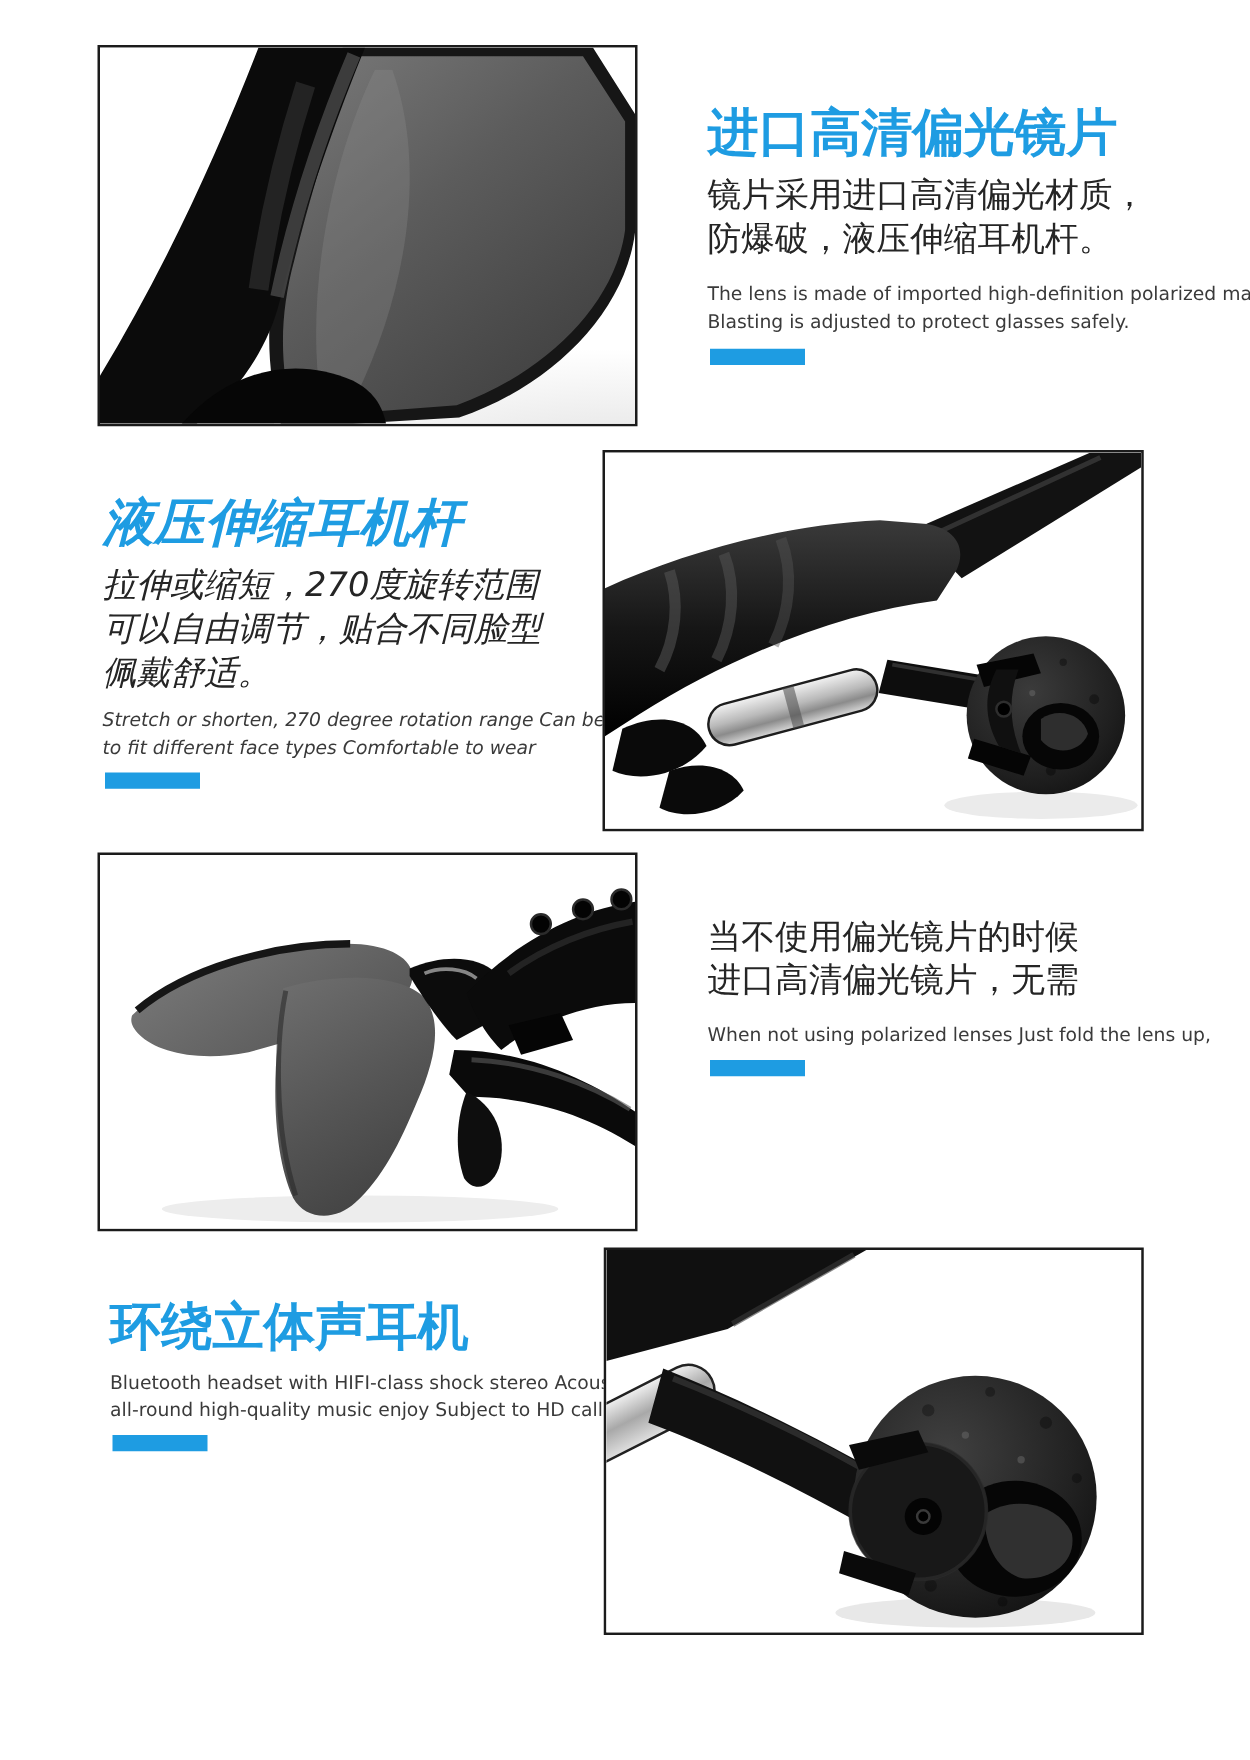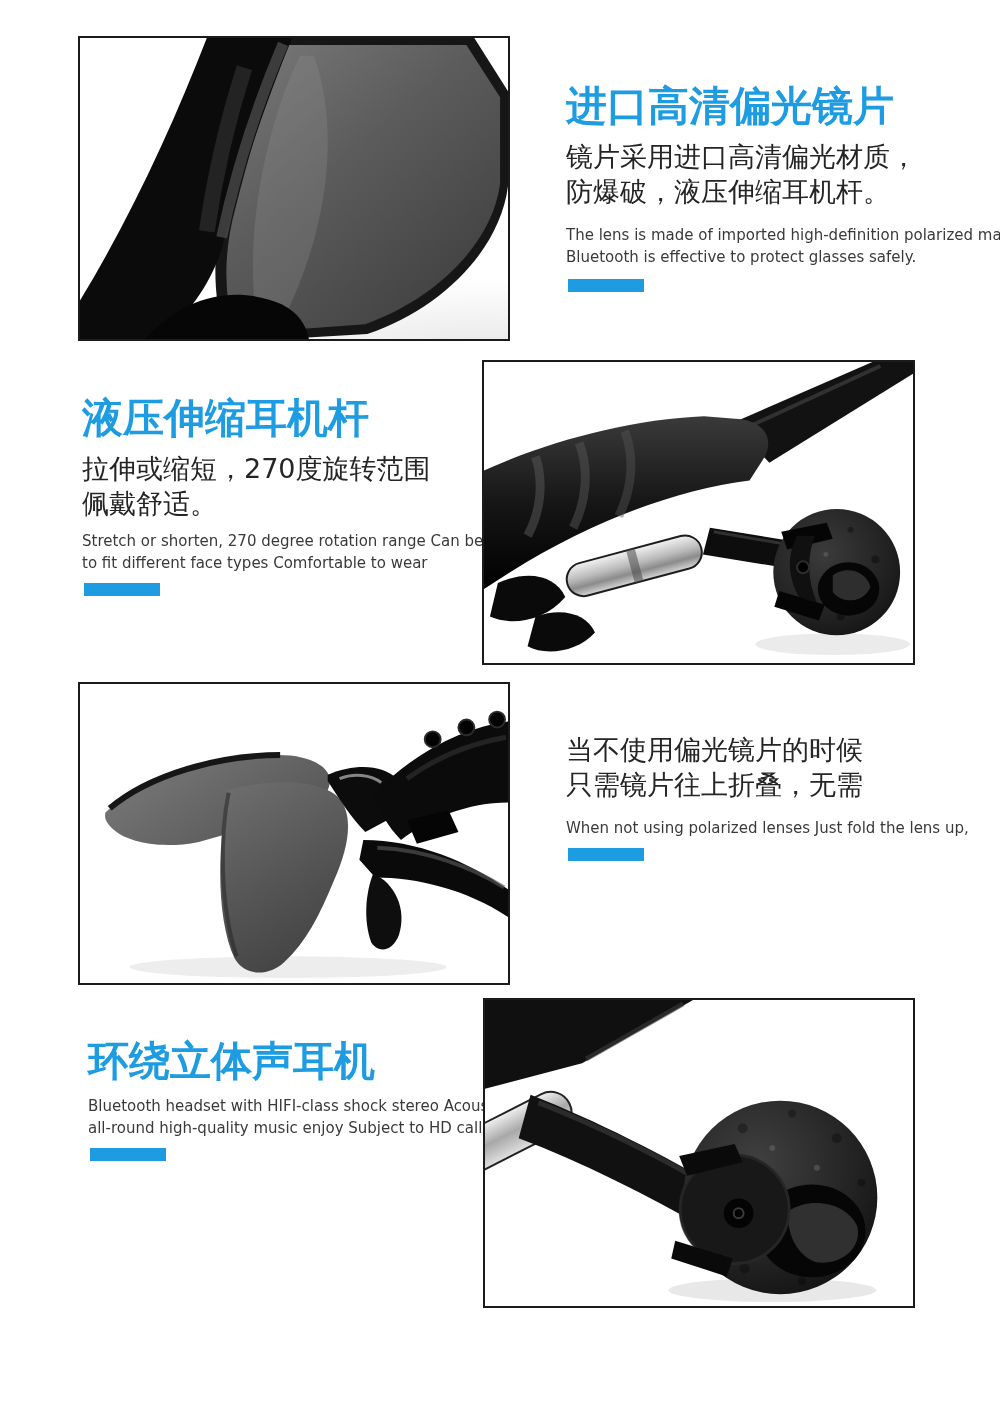--- a/index.html
+++ b/index.html
@@ -60,29 +60,30 @@
   </div>
 
   <div class="feature-text" style="left:566px;top:82px;width:420px;">
     <div class="feature-heading">进口高清偏光镜片</div>
     <div class="feature-body">
       <div class="body-line">镜片采用进口高清偏光材质，</div>
       <div class="body-line">防爆破，液压伸缩耳机杆。</div>
     </div>
     <div class="feature-caption">
       <div class="caption-line">The lens is made of imported high-definition polarized material.</div>
-      <div class="caption-line">Bluetooth is effective to protect glasses safely.</div>
+      <div class="caption-line">Blasting is adjusted to protect glasses safely.</div>
     </div>
     <div class="accent-bar"></div>
   </div>
 
-  <div class="feature-text" style="left:82px;top:394px;width:430px;">
+  <div class="feature-text" style="left:82px;top:394px;width:430px;font-style:italic;">
     <div class="feature-heading">液压伸缩耳机杆</div>
     <div class="feature-body">
       <div class="body-line">拉伸或缩短，270度旋转范围</div>
+      <div class="body-line">可以自由调节，贴合不同脸型</div>
       <div class="body-line">佩戴舒适。</div>
     </div>
     <div class="feature-caption" style="margin-top:10px;">
       <div class="caption-line">Stretch or shorten, 270 degree rotation range Can be adjusted freely</div>
       <div class="caption-line">to fit different face types Comfortable to wear</div>
     </div>
     <div class="accent-bar" style="margin-top:8px;"></div>
   </div>
 
   <div class="photo" style="left:482px;top:360px;width:433px;height:305px;">
@@ -168,21 +169,21 @@
       <path d="M330,138 L372,128 L382,150 L340,162 Z" fill="#050505"></path>
       <path d="M286,158 C340,158 392,180 432,208 L432,236 C390,208 340,196 298,196 L282,178 Z" fill="#0a0a0a"></path>
       <path d="M300,166 C350,168 396,186 428,206" stroke="#5c5c5c" stroke-width="4" fill="none" opacity="0.6"></path>
       <path d="M296,192 C318,202 330,228 322,254 C316,270 302,274 294,262 C286,240 288,212 296,192 Z" fill="#0e0e0e"></path>
     </svg>
   </div>
 
   <div class="feature-text" style="left:566px;top:724px;width:420px;">
     <div class="feature-body">
       <div class="body-line">当不使用偏光镜片的时候</div>
-      <div class="body-line">只需镜片往上折叠，无需</div>
+      <div class="body-line">进口高清偏光镜片，无需</div>
     </div>
     <div class="feature-caption" style="">
       <div class="caption-line">When not using polarized lenses Just fold the lens up,</div>
     </div>
     <div class="accent-bar" style="margin-top:8px;"></div>
   </div>
 
   <div class="feature-text" style="left:88px;top:1037px;width:430px;">
     <div class="feature-heading">环绕立体声耳机</div>
     <div class="feature-caption" style="margin-top:10px;">

